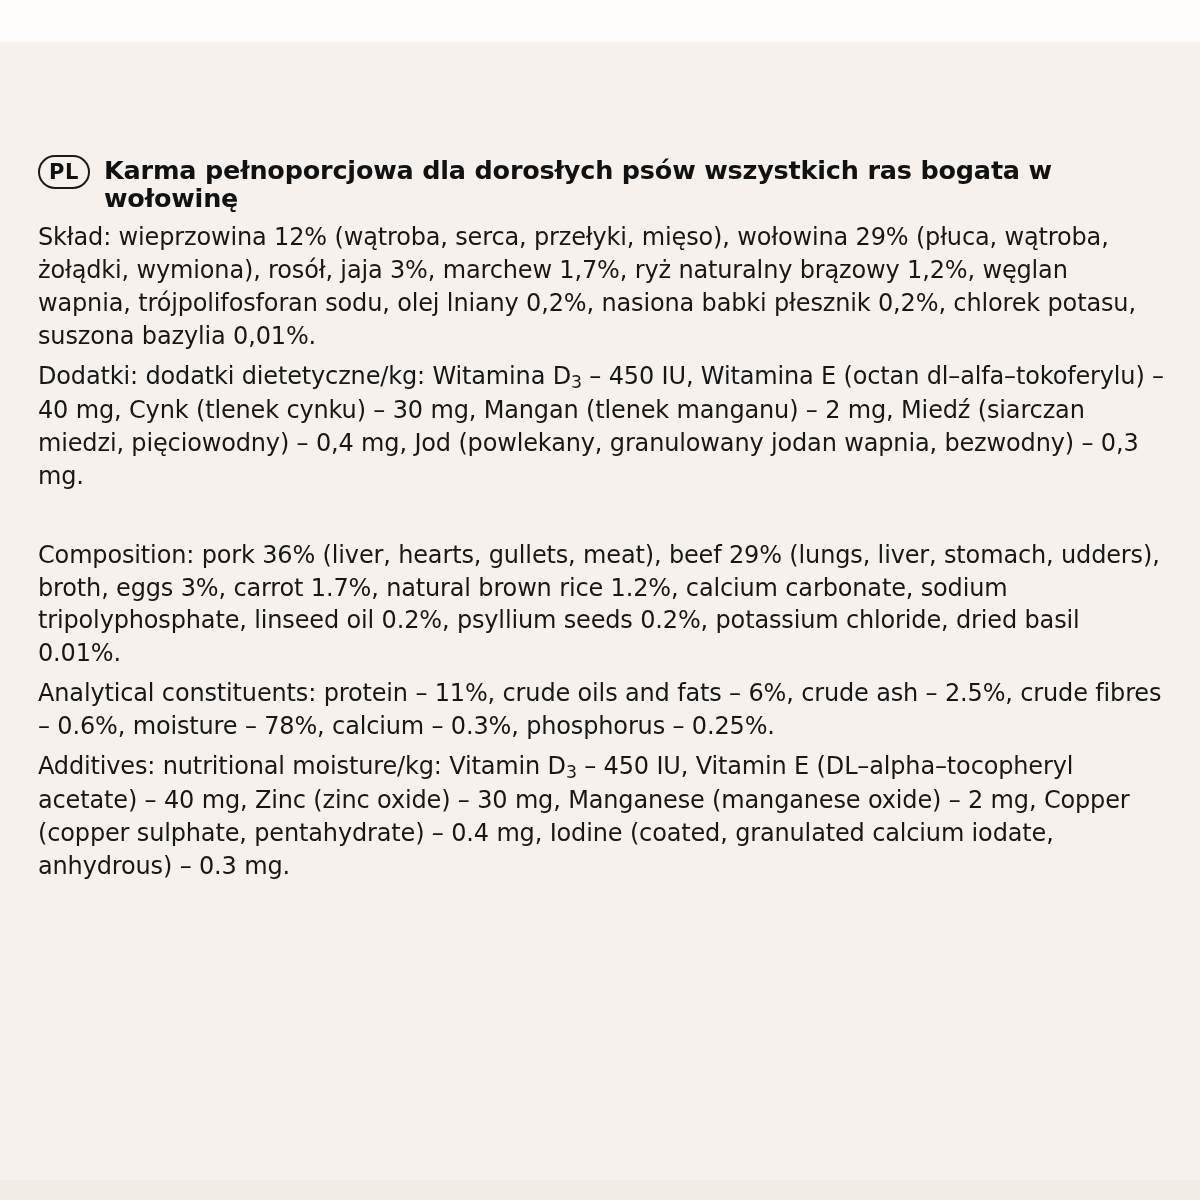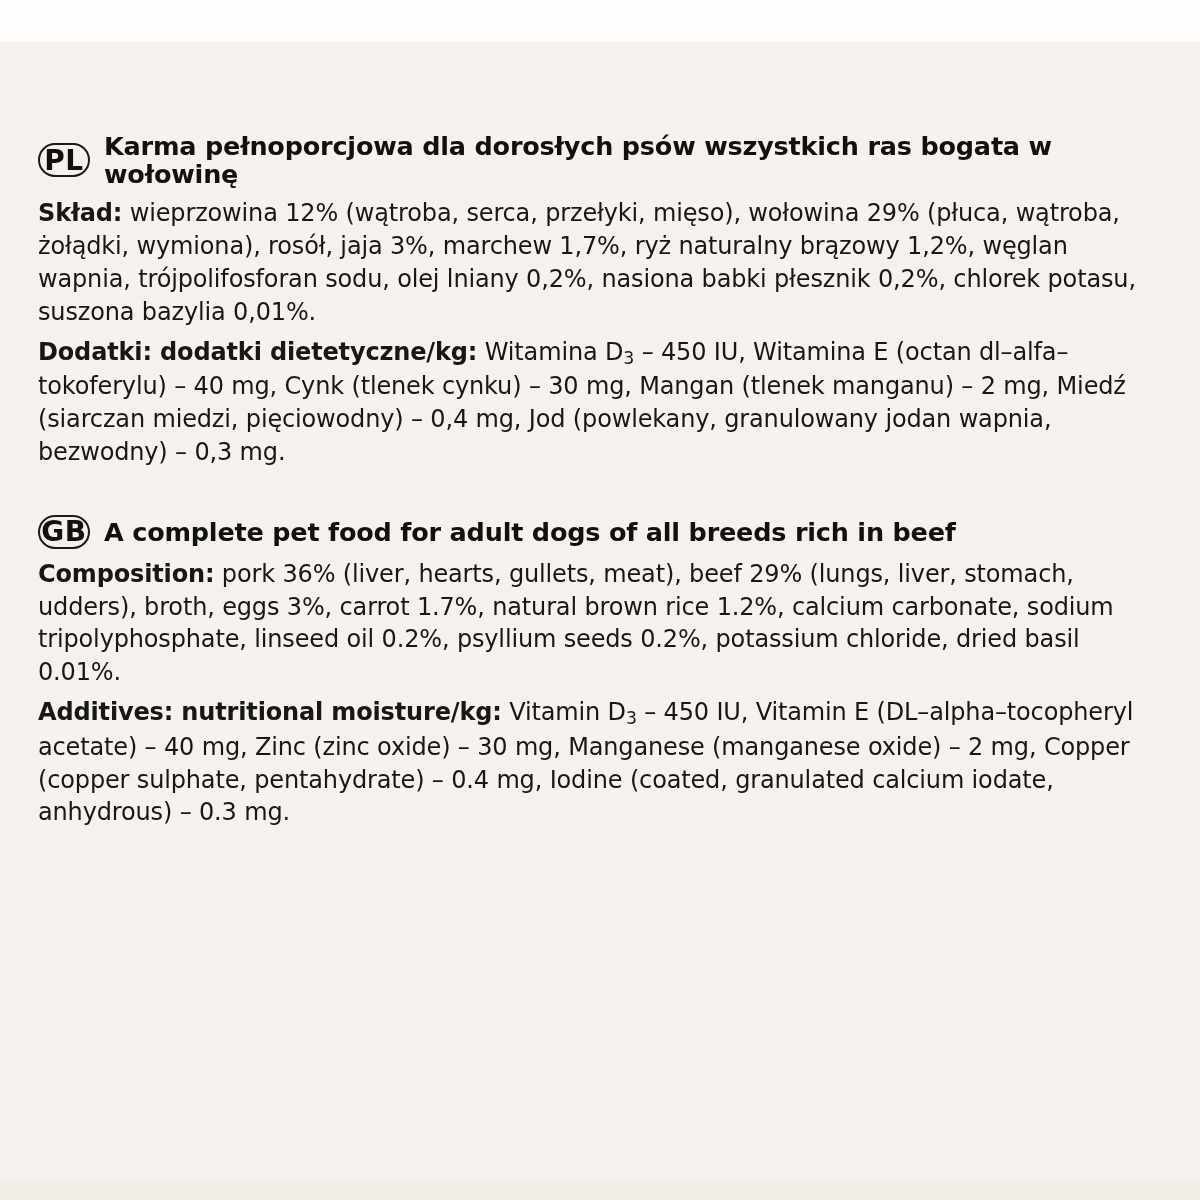--- a/index.html
+++ b/index.html
@@ -55,43 +55,44 @@
   }
   .lang-badge {
     flex: 0 0 auto;
     width: 52px;
     height: 34px;
     border: 2.5px solid #1a1a1a;
     border-radius: 17px;
     display: flex;
     align-items: center;
     justify-content: center;
-    font-size: 28px;
+    font-size: 21px;
     font-weight: 700;
     color: #111;
     letter-spacing: 0.5px;
     box-sizing: border-box;
   }
   .sec-title {
     font-size: 25.5px;
     font-weight: 700;
     color: #111;
     line-height: 1.1;
     letter-spacing: -0.2px;
+    margin-top: 24px;
   }
   .para {
     font-size: 24px;
     line-height: 1.37;
     color: #171717;
     text-align: left;
     margin: 0 0 4px 0;
     letter-spacing: -0.15px;
   }
   .para .lead {
-    font-weight: 700;
+    font-weight: 400;
   }
   .para-gap {
     margin-top: 7px;
   }
   sub {
     font-size: 0.72em;
     vertical-align: -0.22em;
   }
 </style>
 </head>
@@ -109,25 +110,22 @@
         <div class="sec-title">Karma pełnoporcjowa dla dorosłych psów wszystkich ras bogata w wołowinę</div>
       </div>
 
       <p class="para"><span class="lead">Skład:</span><span> wieprzowina 12% (wątroba, serca, przełyki, mięso), wołowina 29% (płuca, wątroba, żołądki, wymiona), rosół, jaja 3%, marchew 1,7%, ryż naturalny brązowy 1,2%, węglan wapnia, trójpolifosforan sodu, olej lniany 0,2%, nasiona babki płesznik 0,2%, chlorek potasu, suszona bazylia 0,01%.</span></p>
 
 
       <p class="para para-gap"><span class="lead">Dodatki: dodatki dietetyczne/kg:</span><span> Witamina D<sub>3</sub> – 450 IU, Witamina E (octan dl–alfa–tokoferylu) – 40 mg, Cynk (tlenek cynku) – 30 mg, Mangan (tlenek manganu) – 2 mg, Miedź (siarczan miedzi, pięciowodny) – 0,4 mg,  Jod (powlekany, granulowany jodan wapnia, bezwodny) – 0,3 mg.</span></p>
     </div>
 
     <div class="section">
-      <div class="sec-head">
-        <div class="lang-badge">GB</div>
-        <div class="sec-title">A complete pet food for adult dogs of all breeds rich in beef</div>
-      </div>
 
       <p class="para"><span class="lead">Composition:</span><span> pork 36% (liver, hearts, gullets, meat), beef 29% (lungs, liver, stomach, udders), broth, eggs 3%, carrot 1.7%, natural brown rice 1.2%, calcium carbonate, sodium tripolyphosphate, linseed oil 0.2%, psyllium seeds 0.2%, potassium chloride, dried basil 0.01%.</span></p>
 
+      <p class="para para-gap"><span class="lead">Analytical constituents:</span><span> protein – 11%, crude oils and fats – 6%, crude ash – 2.5%, crude fibres – 0.6%, moisture – 78%, calcium – 0.3%, phosphorus – 0.25%.</span></p>
 
       <p class="para para-gap"><span class="lead">Additives: nutritional moisture/kg:</span><span> Vitamin D<sub>3</sub> – 450 IU, Vitamin E (DL–alpha–tocopheryl acetate) – 40 mg, Zinc (zinc oxide) – 30 mg, Manganese (manganese oxide) – 2 mg, Copper (copper sulphate, pentahydrate) – 0.4 mg, Iodine (coated, granulated calcium iodate, anhydrous) – 0.3 mg.</span></p>
     </div>
 
   </div>
 </div>
 
 </body></html>

